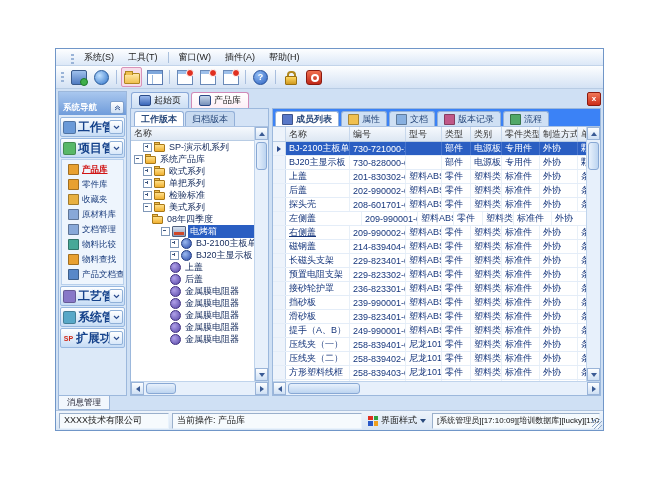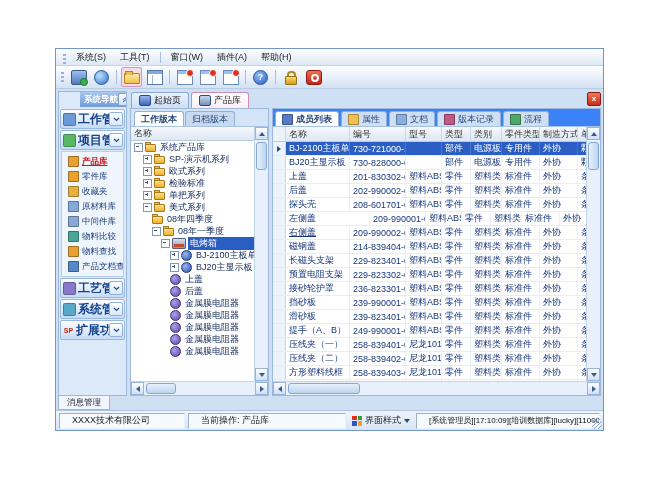--- a/index.html
+++ b/index.html
@@ -1,20 +1,20 @@
 <!DOCTYPE html>
 <html><head>
 <meta charset="utf-8">
 <style>
   html,body{margin:0;padding:0;}
   body{width:660px;height:477px;background:#fff;font-family:"Liberation Sans","DejaVu Sans",sans-serif;overflow:hidden;}
   .canvas{position:relative;width:660px;height:477px;background:#fff;}
   .window{position:absolute;left:55px;top:48px;width:549px;height:383px;border:1px solid #7096c8;background:#cfe0f4;display:flex;flex-direction:column;box-sizing:border-box;font-size:9px;color:#222;}
   
-  .menubar{height:16px;flex:none;background:linear-gradient(#fdfeff,#dce8f7);border-bottom:1px solid #c2d4ea;display:flex;align-items:flex-end;padding-left:4px;}
+  .menubar{height:16px;flex:none;background:linear-gradient(#fdfeff,#dce8f7);border-bottom:1px solid #c2d4ea;display:flex;align-items:flex-end;padding-left:12px;}
   .grip{width:3px;height:11px;margin:0 3px;background:repeating-linear-gradient(#9ab4d8 0 2px,transparent 2px 4px);flex:none;}
   .mitem{padding:1px 7px;cursor:default;}
   .msep{width:1px;height:11px;background:#aac0dc;margin:0 3px;}
   
   .toolbar{height:22px;flex:none;background:linear-gradient(#fdfeff,#d4e2f4);border-bottom:1px solid #b8cce4;display:flex;align-items:center;padding-left:2px;}
   .tbtn{width:19px;height:18px;display:flex;align-items:center;justify-content:center;border:1px solid transparent;border-radius:2px;margin:0 1px;}
   .tbtn.hl{background:#f6ddea;border-color:#d893b8;}
   .tsep{width:1px;height:14px;background:#a8bede;margin:0 3px;}
   .ti{display:inline-block;width:14px;height:13px;position:relative;}
   .monitor-icon{background:linear-gradient(#9fc0ec,#4f7ac0);border:1px solid #3a5a8a;border-radius:2px;}
@@ -32,21 +32,21 @@
   .help-icon::after{content:'?';}
   .lock-icon{background:none;}
   .lock-icon::before{content:'';position:absolute;top:0;left:3px;width:5px;height:6px;border:2px solid #b08820;border-bottom:none;border-radius:4px 4px 0 0;}
   .lock-icon::after{content:'';position:absolute;top:5px;left:1px;width:10px;height:7px;background:linear-gradient(#ffd966,#d09a20);border:1px solid #9a7010;border-radius:1px;}
   .exit-icon{background:linear-gradient(#f07050,#c02818);border:1px solid #8a1a10;border-radius:3px;}
   .exit-icon::after{content:'';position:absolute;left:4px;top:3px;width:4px;height:4px;border:2px solid #fff;border-radius:50%;}
   
   .workspace{flex:1;display:flex;padding:2px 2px 0 2px;gap:3px;min-height:0;}
   
   .sidebar{width:67px;flex:none;display:flex;flex-direction:column;background:#dce9f8;border:1px solid #9cb8dc;min-height:0;}
-  .pane-head{height:15px;flex:none;background:linear-gradient(#a9c7ee,#6f9cdb);color:#fff;font-weight:bold;display:flex;align-items:center;padding:0 2px 0 4px;white-space:nowrap;overflow:hidden;margin-left:21px;}
+  .pane-head{height:15px;flex:none;background:linear-gradient(#a9c7ee,#6f9cdb);color:#fff;font-weight:bold;display:flex;align-items:center;padding:8px 2px 0 4px;white-space:nowrap;overflow:hidden;}
   .pane-head .sp{flex:1;}
   .hbtn{width:12px;height:11px;flex:none;background:linear-gradient(#fff,#cfe0f4);border:1px solid #7fa0cc;border-radius:2px;display:flex;align-items:center;justify-content:center;}
   .navbar{padding:1px;overflow:hidden;flex:1;}
   .navsec{height:18px;margin:1px 0;background:linear-gradient(#fdfeff,#c6dcf5);border:1px solid #98b8e0;border-radius:2px;display:flex;align-items:center;padding:0 1px 0 2px;color:#15428b;font-weight:bold;white-space:nowrap;overflow:hidden;}
   .navsec .lbl{flex:1;overflow:hidden;font-size:12px;}
   .sic{width:11px;height:11px;flex:none;margin-right:2px;border-radius:2px;border:1px solid rgba(0,0,0,.25);}
   .sp-icon{background:none;border:none;color:#d02818;font:bold 7px/11px "Liberation Sans",sans-serif;text-align:center;}
   .chev{width:12px;height:12px;flex:none;background:linear-gradient(#fff,#d8e8fa);border:1px solid #8fb0d8;border-radius:2px;display:flex;align-items:center;justify-content:center;}
   .navitems{background:#eef5fd;border:1px solid #b8d0ec;margin:0 1px;padding:2px 0;}
   .navitem{height:15px;display:flex;align-items:center;padding-left:6px;white-space:nowrap;overflow:hidden;font-size:8.5px;color:#1a3c7c;}
@@ -111,21 +111,21 @@
   .c{padding:0 3px;display:flex;align-items:center;border-right:1px solid #e8f0f8;box-sizing:border-box;flex:none;overflow:hidden;white-space:nowrap;}
   .ind{width:12px;flex:none;background:#edf3fb;border-right:1px solid #c8d8ec;display:flex;align-items:center;justify-content:center;}
   .r.sel{background:#2a5ec2;color:#fff;}
   .r.sel .c{border-right-color:#4a76cc;}
   .r.sel .ind{background:#edf3fb;}
   .tri{width:0;height:0;border-top:3px solid transparent;border-bottom:3px solid transparent;border-left:4px solid #2a4a8c;}
   
   .msgrow{height:14px;flex:none;display:flex;align-items:flex-start;padding-left:2px;background:#cfe0f4;}
   .msgtab{height:13px;display:flex;align-items:center;padding:0 8px;background:#f2f7fd;border:1px solid #9ab4d8;border-top:none;font-size:8.5px;color:#223;}
   .statusbar{height:19px;flex:none;background:linear-gradient(#eef4fb,#d8e5f4);border-top:1px solid #b0c4de;display:flex;align-items:center;padding:0 3px;gap:3px;position:relative;}
-  .spanel{height:14px;display:flex;align-items:center;padding:0 12px;background:#f6fafd;border:1px solid;border-color:#9ab0cc #e8f2fc #e8f2fc #9ab0cc;white-space:nowrap;overflow:hidden;}
+  .spanel{height:14px;display:flex;align-items:center;padding:0 4px;background:#f6fafd;border:1px solid;border-color:#9ab0cc #e8f2fc #e8f2fc #9ab0cc;white-space:nowrap;overflow:hidden;}
   .spanel.company{width:100px;flex:none;}
   .spanel.op{flex:1;justify-content:flex-start;}
   .stylebtn{display:flex;align-items:center;gap:3px;padding:0 3px;height:14px;}
   .gridic{width:10px;height:10px;flex:none;display:grid;grid-template-columns:1fr 1fr;grid-template-rows:1fr 1fr;gap:1px;}
   .gridic i{display:block;}
   .caret{width:0;height:0;border-left:3px solid transparent;border-right:3px solid transparent;border-top:4px solid #2a4a7c;}
   .spanel.session{width:158px;flex:none;color:#111;}
   .rgrip{position:absolute;right:1px;bottom:1px;width:10px;height:10px;background:repeating-linear-gradient(135deg,transparent 0 2px,#90a8c8 2px 3px);}
   .chevsvg{display:block;}
 </style>
@@ -230,21 +230,21 @@
               <div class="navitem">
                 <i class="iic" style="background: rgb(232, 176, 64);"></i>
                 <span>收藏夹</span>
               </div>
               <div class="navitem">
                 <i class="iic" style="background: rgb(136, 168, 216);"></i>
                 <span>原材料库</span>
               </div>
               <div class="navitem">
                 <i class="iic" style="background: rgb(136, 168, 216);"></i>
-                <span>中间件库</span>
+                <span>文档管理</span>
               </div>
               <div class="navitem">
                 <i class="iic" style="background: rgb(72, 168, 152);"></i>
                 <span>物料比较</span>
               </div>
               <div class="navitem">
                 <i class="iic" style="background: rgb(232, 160, 48);"></i>
                 <span>物料查找</span>
               </div>
               <div class="navitem">
@@ -305,65 +305,59 @@
                 <div class="vtab active">工作版本</div>
                 <div class="vtab">归档版本</div>
               </div>
             <div class="treewrap">
               <div class="treecol">
                 <div class="colhead">
                     <span>名称</span>
                   </div>
                 <div class="tree" id="tree">
                     <div class="trow">
+                      <span class="tind" style="flex: 0 0 auto; width: 12px;"></span>
+                      <span class="tg plus"></span>
+                      <i class="tic folder"></i>
+                      <span class="tlabel">SP-演示机系列</span>
+                    </div>
+                    <div class="trow">
                       <span class="tind" style="flex: 0 0 auto; width: 3px;"></span>
                       <span class="tg"></span>
                       <i class="tic folder"></i>
                       <span class="tlabel">系统产品库</span>
                     </div>
                     <div class="trow">
                       <span class="tind" style="flex: 0 0 auto; width: 12px;"></span>
                       <span class="tg plus"></span>
                       <i class="tic folder"></i>
-                      <span class="tlabel">SP-演示机系列</span>
+                      <span class="tlabel">欧式系列</span>
                     </div>
                     <div class="trow">
                       <span class="tind" style="flex: 0 0 auto; width: 12px;"></span>
                       <span class="tg plus"></span>
                       <i class="tic folder"></i>
-                      <span class="tlabel">欧式系列</span>
+                      <span class="tlabel">单把系列</span>
                     </div>
                     <div class="trow">
                       <span class="tind" style="flex: 0 0 auto; width: 12px;"></span>
                       <span class="tg plus"></span>
                       <i class="tic folder"></i>
                       <span class="tlabel">检验标准</span>
                     </div>
                     <div class="trow">
                       <span class="tind" style="flex: 0 0 auto; width: 12px;"></span>
-                      <span class="tg plus"></span>
-                      <i class="tic folder"></i>
-                      <span class="tlabel">单把系列</span>
-                    </div>
-                    <div class="trow">
-                      <span class="tind" style="flex: 0 0 auto; width: 12px;"></span>
                       <span class="tg"></span>
                       <i class="tic folder"></i>
                       <span class="tlabel">美式系列</span>
                     </div>
                     <div class="trow">
                       <span class="tind" style="flex: 0 0 auto; width: 21px;"></span>
                       <i class="tic folder"></i>
                       <span class="tlabel">08年四季度</span>
-                    </div>
-                    <div class="trow">
-                      <span class="tind" style="flex: 0 0 auto; width: 21px;"></span>
-                      <span class="tg"></span>
-                      <i class="tic folder"></i>
-                      <span class="tlabel">08年一季度</span>
                     </div>
                     <div class="trow sel">
                       <span class="tind" style="flex: 0 0 auto; width: 30px;"></span>
                       <span class="tg"></span>
                       <i class="tic device"></i>
                       <span class="tlabel">电烤箱</span>
                     </div>
                     <div class="trow">
                       <span class="tind" style="flex: 0 0 auto; width: 39px;"></span>
                       <span class="tg plus"></span>
@@ -523,21 +517,21 @@
                       <span class="c" style="width: 56px;">208-601701-01E</span>
                       <span class="c" style="width: 36px;">塑料ABS</span>
                       <span class="c" style="width: 29px;">零件</span>
                       <span class="c" style="width: 31px;">塑料类</span>
                       <span class="c" style="width: 38px;">标准件</span>
                       <span class="c" style="width: 38px;">外协</span>
                       <span class="c" style="width: 22px;">条</span>
                     </div>
                     <div class="r">
                       <span class="ind"></span>
-                      <span class="c" style="width: 84px;">左侧盖</span>
+                      <span class="c" style="width: 76px;">左侧盖</span>
                       <span class="c" style="width: 56px;">209-990001-01E</span>
                       <span class="c" style="width: 36px;">塑料ABS</span>
                       <span class="c" style="width: 29px;">零件</span>
                       <span class="c" style="width: 31px;">塑料类</span>
                       <span class="c" style="width: 38px;">标准件</span>
                       <span class="c" style="width: 38px;">外协</span>
                       <span class="c" style="width: 22px;">条</span>
                     </div>
                     <div class="r">
                       <span class="ind"></span>

